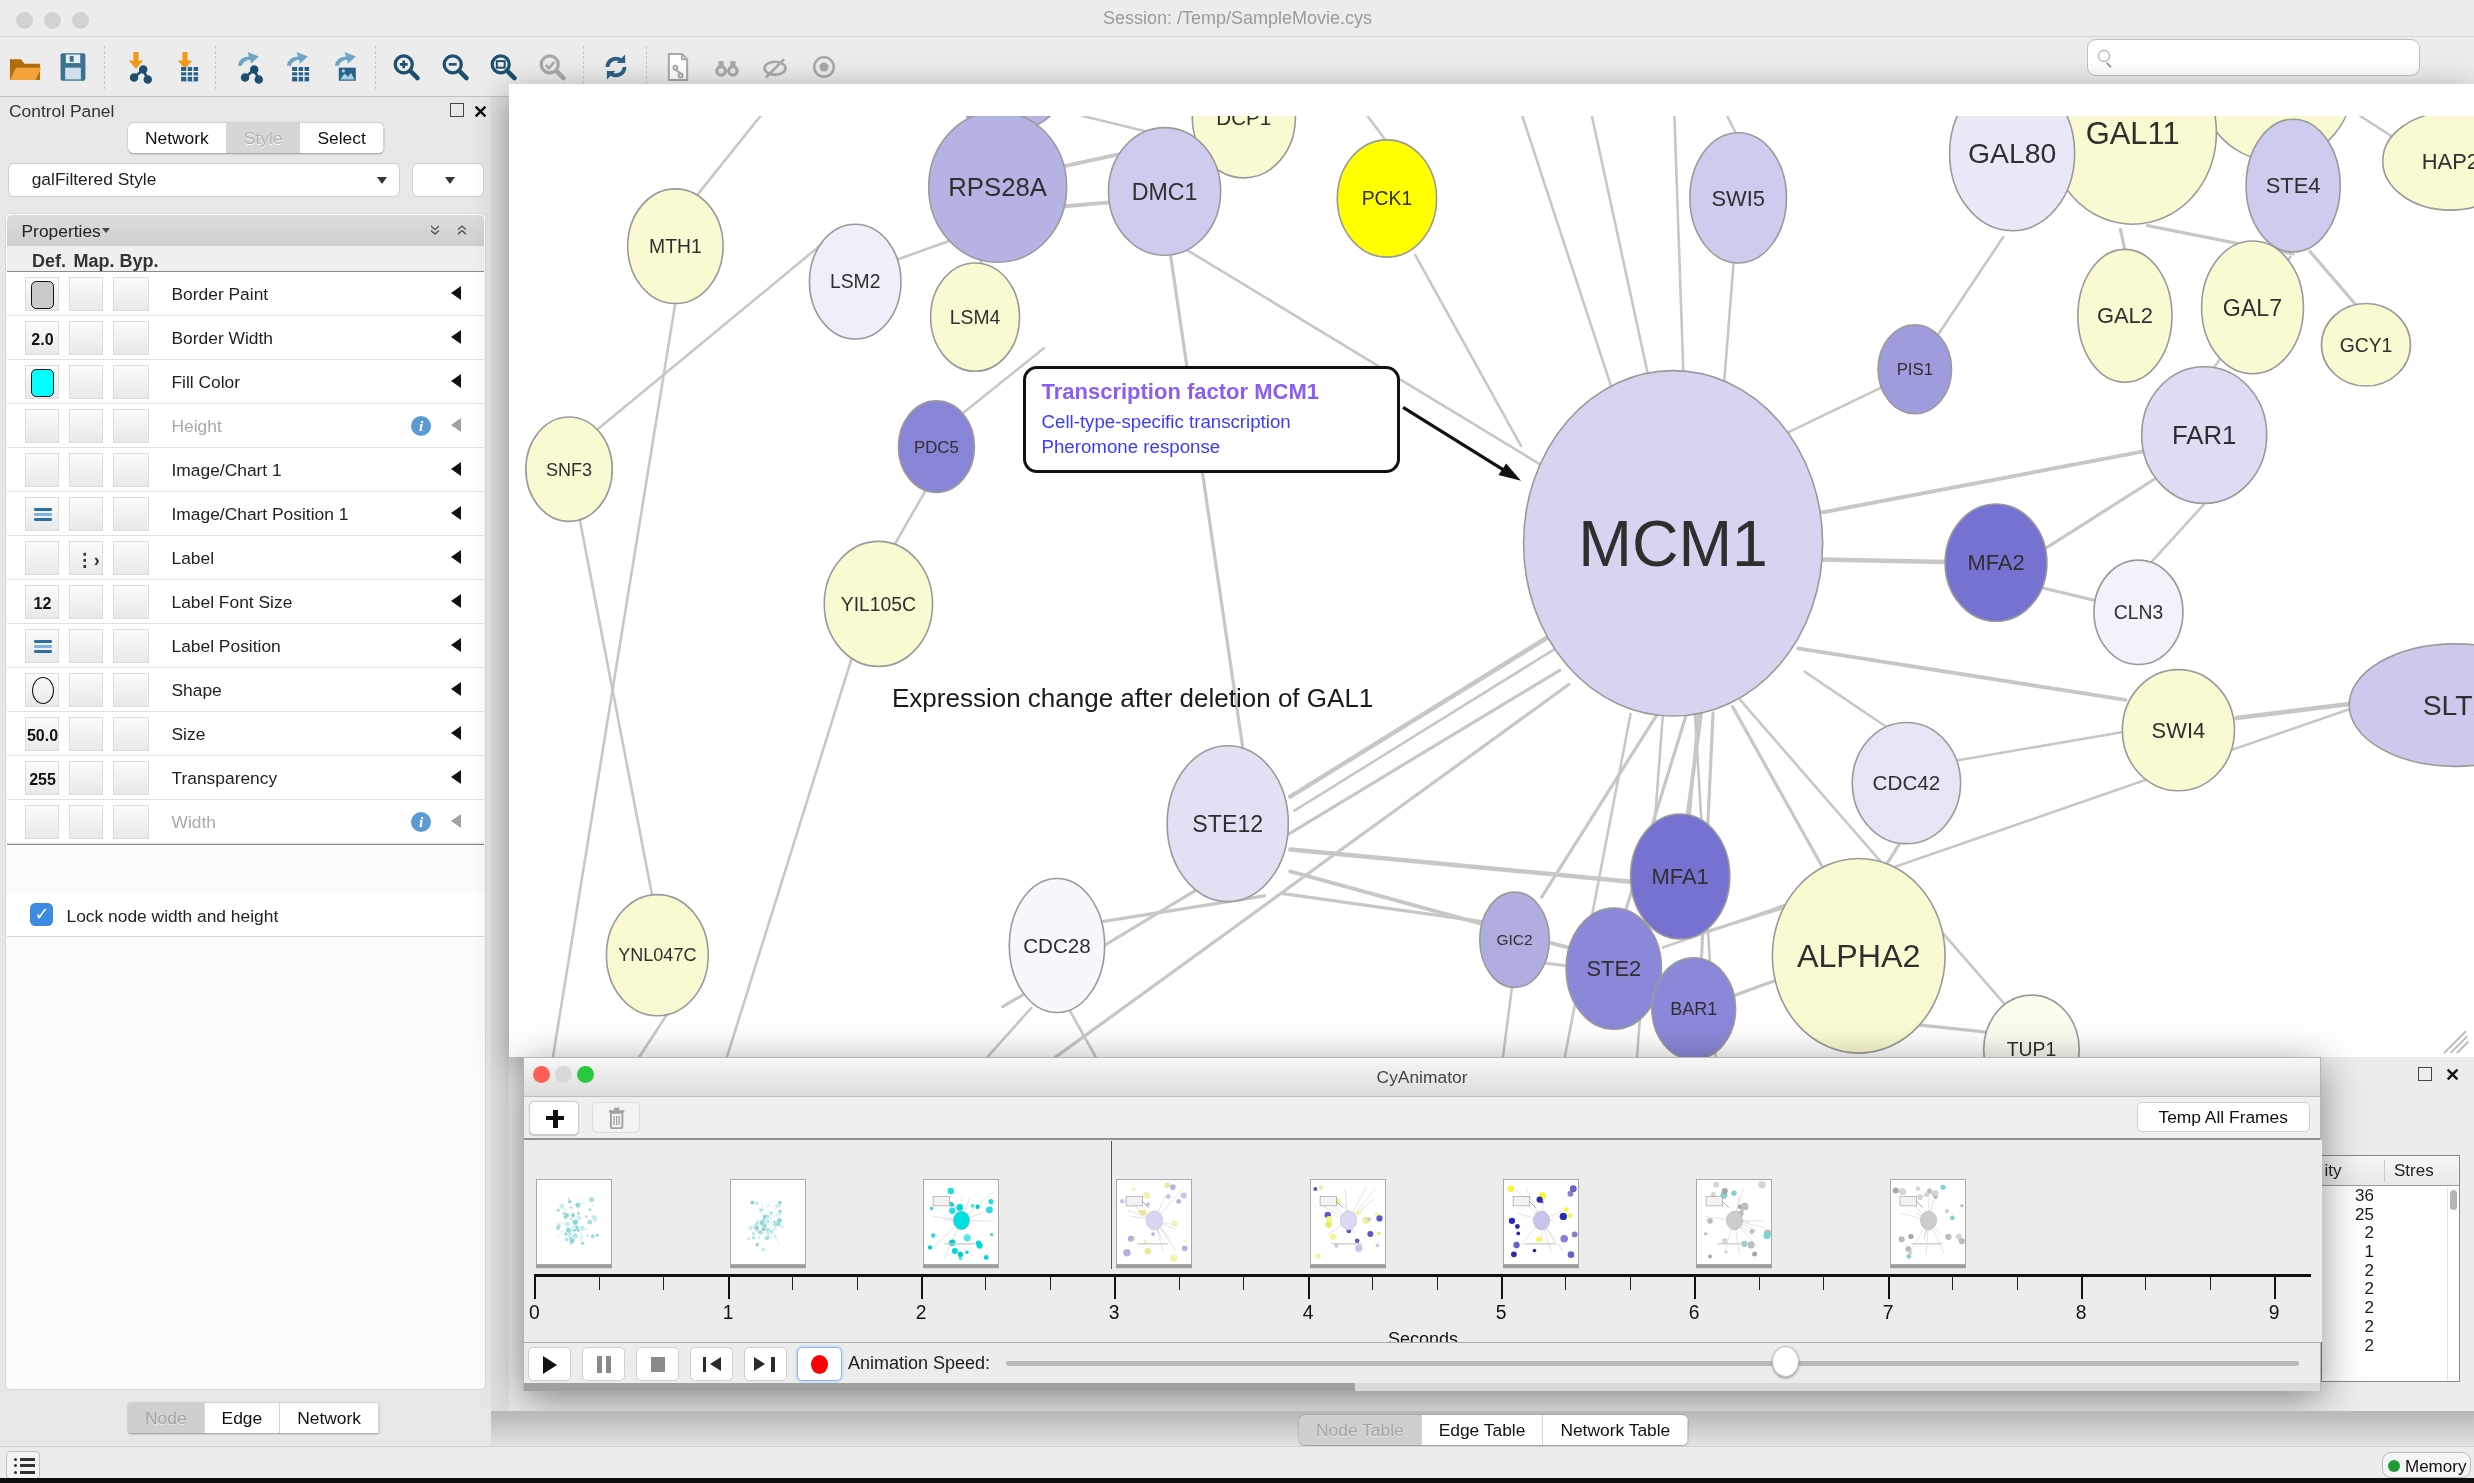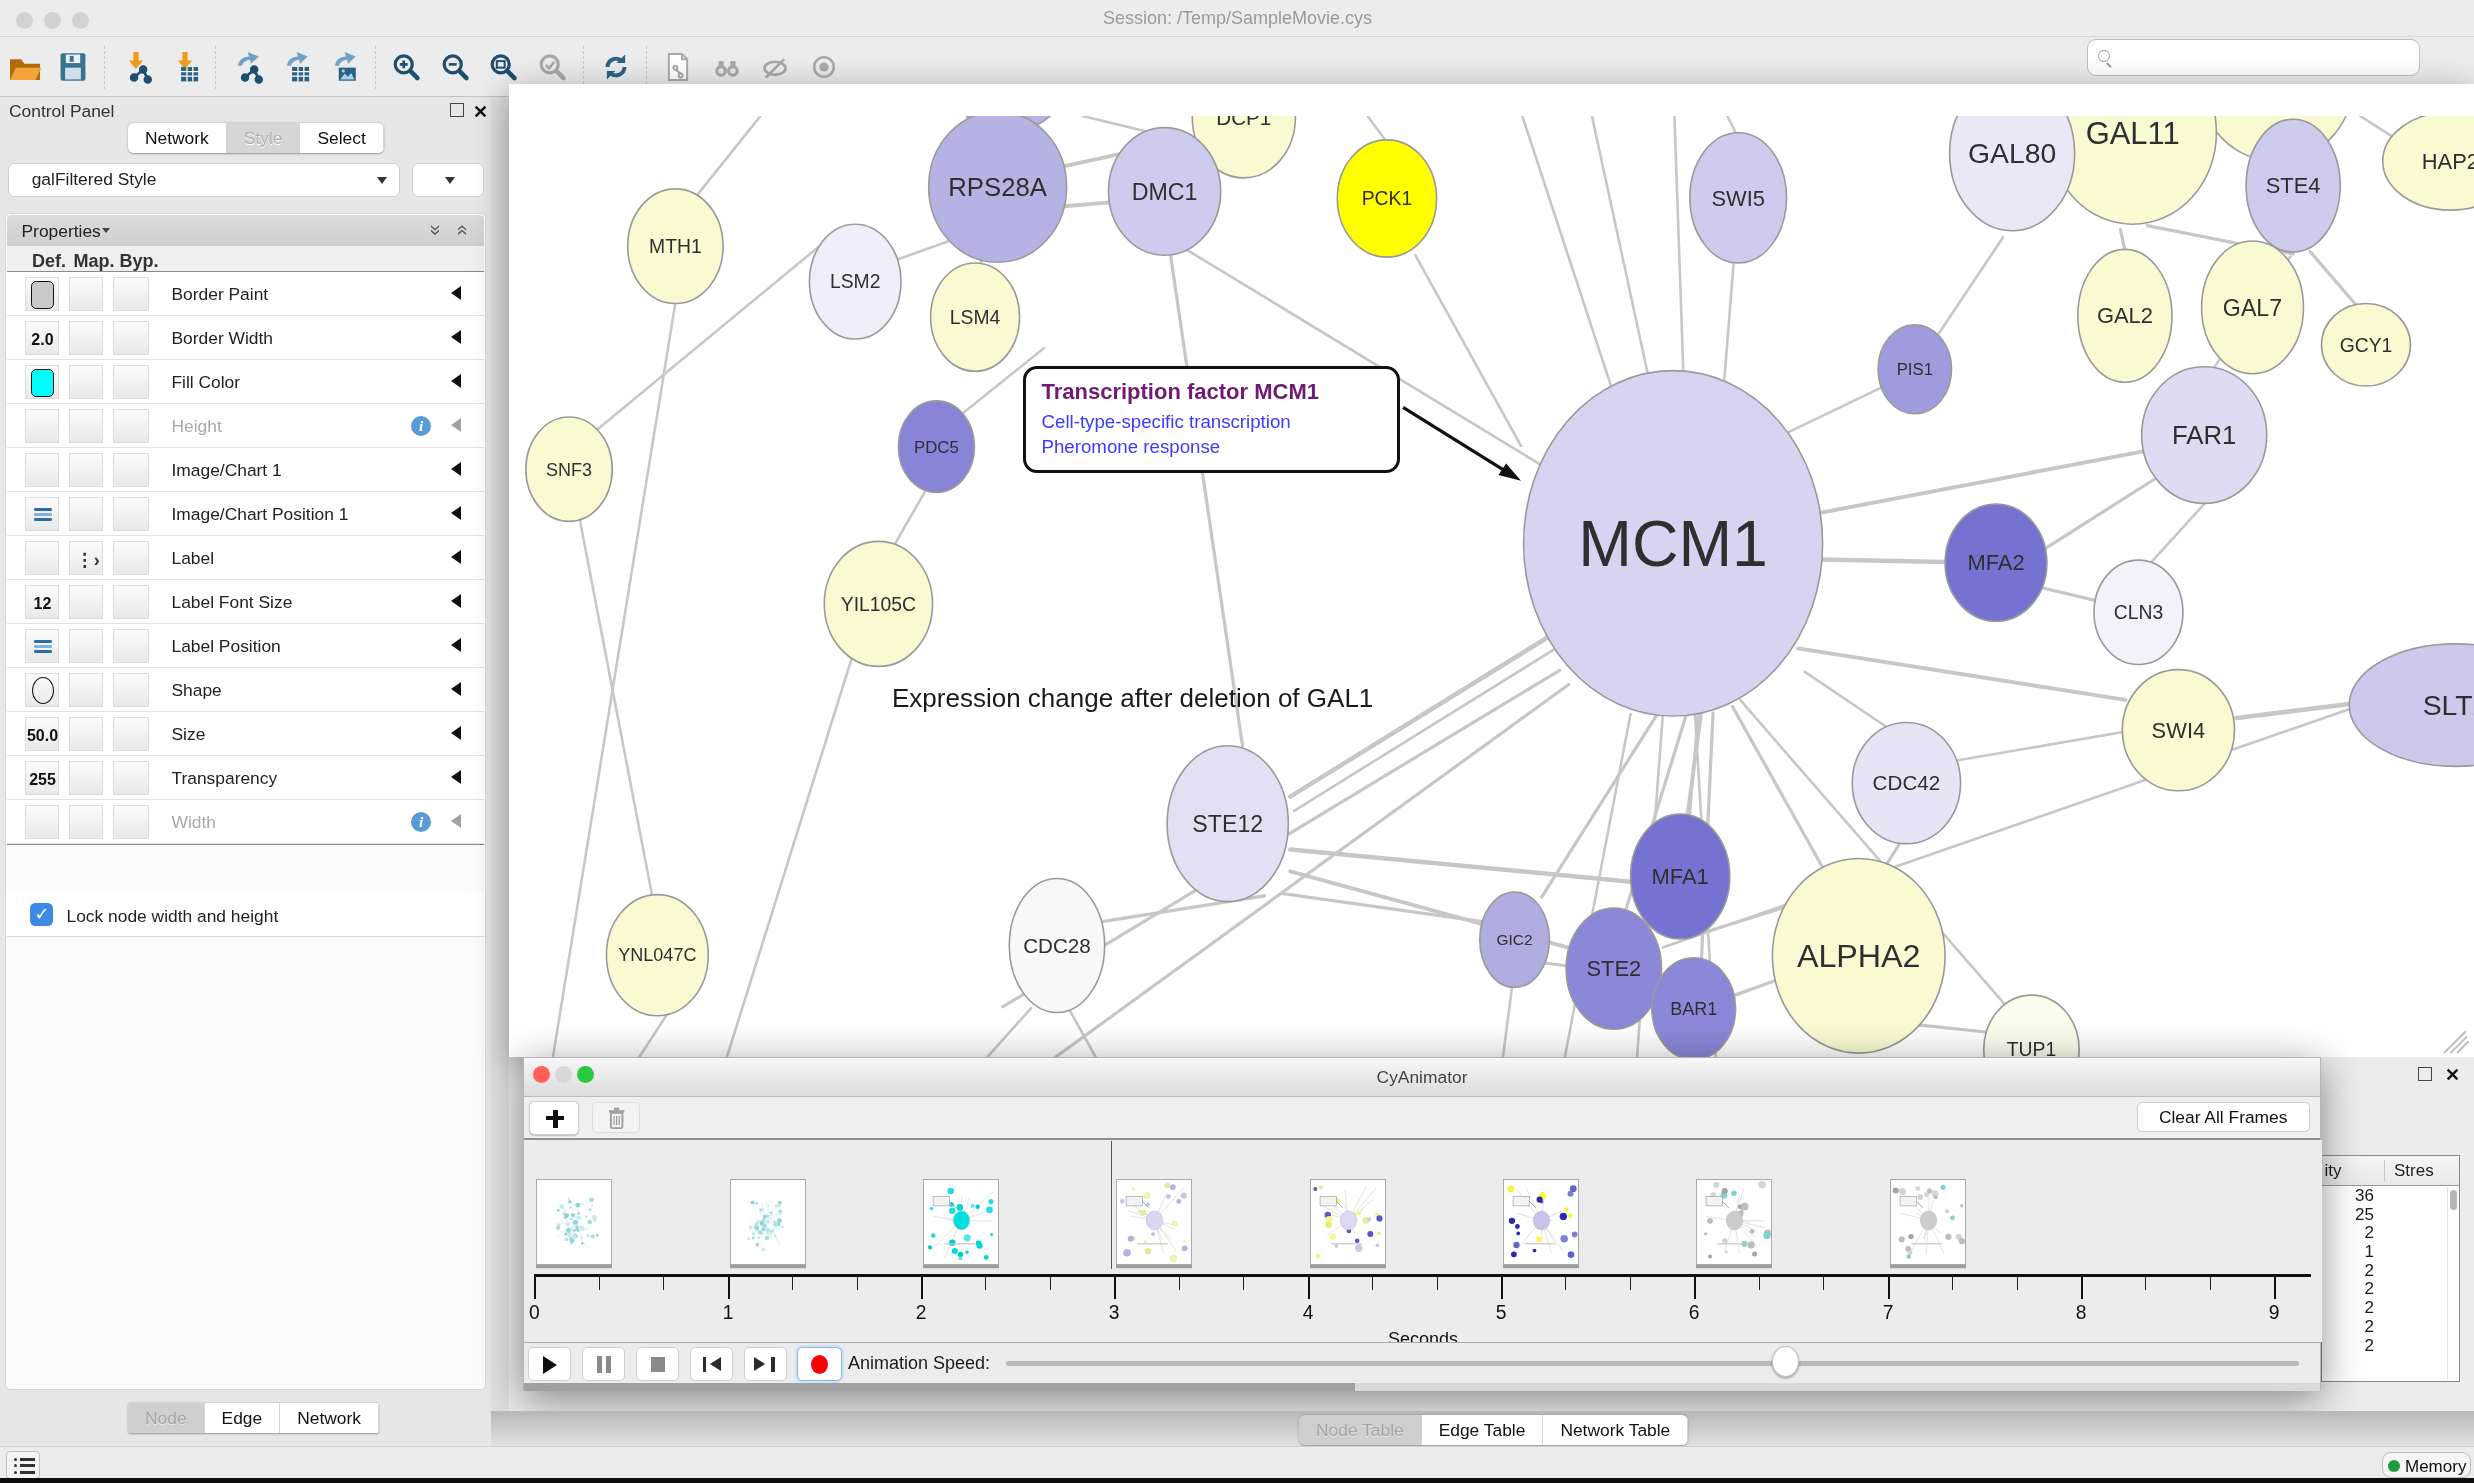--- a/index.html
+++ b/index.html
@@ -64,21 +64,21 @@
   #lock-label { position:absolute; left:59px; top:13px; font-size:17.4px; color:#222; }
   #cp-bottom-tabs { position:absolute; left:128px; top:1306px; height:30px; display:flex; border-radius:3px; overflow:hidden; box-shadow:0 0.6px 1.9px rgba(0,0,0,.35); }
 
   
   #net-window { left:509px; top:84px; width:1966px; height:973px; background:#fff; box-shadow:0 9px 32px rgba(0,0,0,.4); }
   #net-titlebar { position:absolute; left:0; top:0; width:100%; height:32px; background:linear-gradient(#f3f3f3,#dedede); border-bottom:1.3px solid #bfbfbf; }
   .light { position:absolute; top:7.7px; width:17px; height:17px; border-radius:50%; }
   #net-title { position:absolute; left:0; right:0; top:6.4px; text-align:center; font-size:17px; color:#333; }
   #net-canvas { position:absolute; left:0; top:32px; width:1966px; height:941px; background:#fff; overflow:hidden; }
   #annotation-box { position:absolute; left:514px; top:250px; width:377px; background:#fff; border:3.9px solid #111; border-radius:14px; padding:10.3px 15.5px; }
-  #annotation-box .ti { font-size:22px; font-weight:bold; color:#701a75; margin-bottom:5.2px; }
+  #annotation-box .ti { font-size:22px; font-weight:bold; color:#8b5cf6; margin-bottom:5.2px; }
   #annotation-box .ln { font-size:18.7px; color:#3b3bff; line-height:1.32; }
   #net-caption { position:absolute; left:383px; top:567px; font-size:26px; color:#1a1a1a; }
 
   
   #cy-window { left:523px; top:1057px; width:1798px; height:333px; background:#ececec; box-shadow:0 9px 39px rgba(0,0,0,.45); border:0.6px solid #b5b5b5; }
   #cy-titlebar { position:absolute; left:0; top:0; width:100%; height:39px; background:linear-gradient(#f7f7f7,#dcdcdc); border-bottom:0.6px solid #bdbdbd; }
   #cy-title { position:absolute; left:0; right:0; top:9px; text-align:center; font-size:17.4px; color:#444; }
   #cy-toolbar { position:absolute; left:0; top:39px; width:100%; height:41px; background:#efefef; }
   #add-frame-btn { position:absolute; left:5.2px; top:3.9px; width:50px; height:34px; background:#fff; border:0.6px solid #cfcfcf; border-radius:5.2px; box-shadow:0 0.6px 1.3px rgba(0,0,0,.2); }
   #add-frame-btn .v { position:absolute; left:23px; top:7.7px; width:4.5px; height:18px; background:#111; }
@@ -676,21 +676,21 @@
         <span class="h"></span>
       </div>
     <div id="del-frame-btn">
       <svg width="19.3" height="23" viewBox="0 0 30 36" style="margin:3.9px 0 0 14px">
         <rect x="6" y="9" width="18" height="24" rx="2" fill="none" stroke="#a0a0a0" stroke-width="3"></rect>
         <rect x="3" y="5" width="24" height="4" fill="#a0a0a0"></rect>
           <rect x="11" y="1" width="8" height="4" fill="#a0a0a0"></rect>
         <path d="M11 14v14M15 14v14M19 14v14" stroke="#a0a0a0" stroke-width="2"></path>
       </svg>
     </div>
-    <div id="clear-frames-btn">Clear All Frames</div>
+    <div id="clear-frames-btn">Temp All Frames</div>
   </div>
   <div id="cy-sep"></div>
   <div id="cy-timeline">
     <div id="playhead" style="left: 587px;"></div>
     <div id="ruler-line"></div>
     <div id="ticks">
         <div class="tick-major" style="left: 10.3px;"></div>
         <div class="tick-label" style="left: 10.3px;">0</div>
         <div class="tick-minor" style="left: 75px;"></div>
         <div class="tick-minor" style="left: 139px;"></div>

